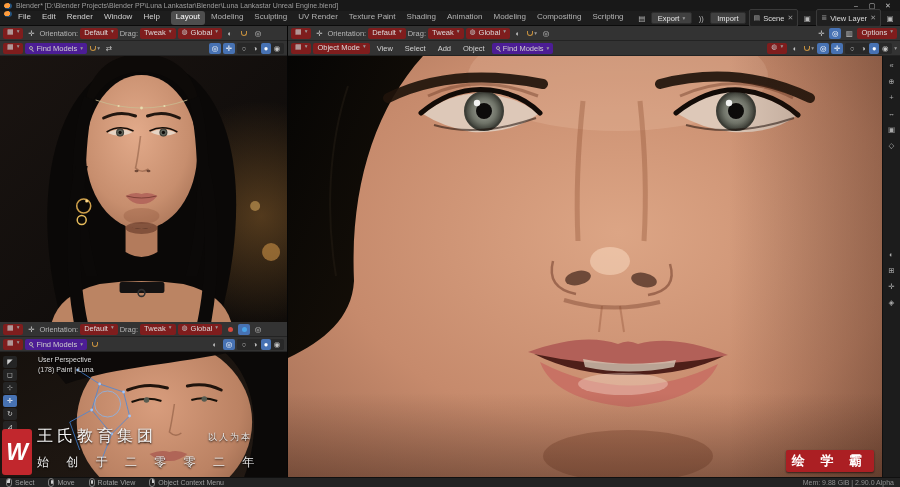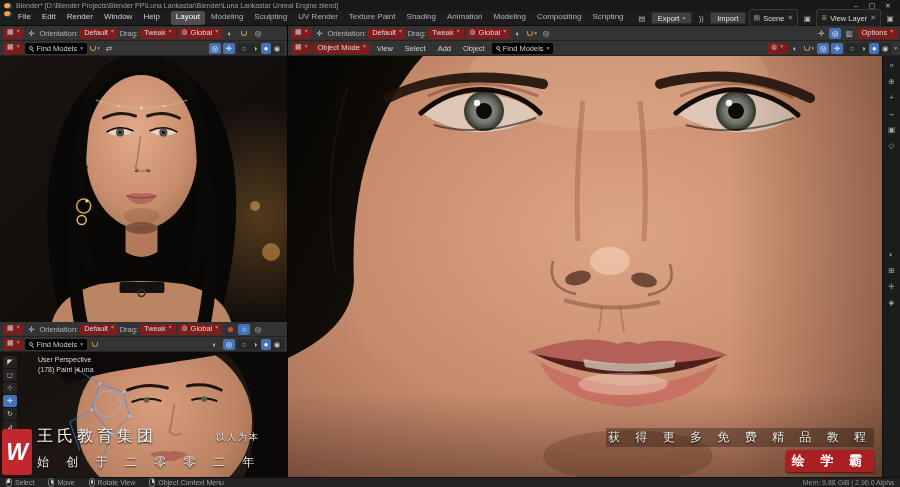--- a/index.html
+++ b/index.html
@@ -40,21 +40,21 @@
   .dd{background:#7f1d1d;border-radius:2px;height:11px;display:flex;gap:3px;
       padding:0 4px;color:#dcdcdc;cursor:pointer}
   .car{font-size:5.5px;color:#9a9a9a}
   .gi{font-size:7px;color:#c5c5c5}
   .lbl{color:#b5b5b5}
   .ic{min-width:12px;height:11px;display:flex;align-items:center;justify-content:center;font-size:7.5px;
       color:#c5c5c5;border-radius:2px;cursor:pointer;gap:1px}
   .ic.on{background:#4772b3;color:#fff}
   .sgroup{display:flex;align-items:center;background:#282828;border-radius:2px;height:11px;padding:0 2px;gap:1px}
   .sgroup .ic{min-width:10px}
-  .searchbox{background:#000000;border-radius:2px;height:11px;display:flex;align-items:center;gap:3px;
+  .searchbox{background:#4c1d95;border-radius:2px;height:11px;display:flex;align-items:center;gap:3px;
              padding:0 4px;color:#cfcfcf;cursor:text}
   .mag{width:4px;height:4px;border:1px solid #aaa;border-radius:50%;position:relative;flex:0 0 auto}
   .mag::after{content:"";position:absolute;width:3px;height:1px;background:#aaa;right:-2px;bottom:-2px;transform:rotate(45deg)}
   .magnet{width:6px;height:5px;border:1.4px solid #c5903f;border-top:none;border-radius:0 0 4px 4px;display:inline-block}
   .dot{width:5px;height:5px;border-radius:50%;display:inline-block}
   .dot.red{background:#d84a3f}.dot.blue{background:#4aa3e8}
   .spacer{flex:1}
 
   
   .viewport{position:relative;overflow:hidden;background:#161210}
@@ -76,21 +76,21 @@
   .side-strip .ic{color:#a9a9a9;min-width:14px}
   .strip-gap{height:88px}
 
   
   .wm-left{position:absolute;left:0;bottom:0;right:0;top:0;z-index:6;pointer-events:none}
   .wm-logo{position:absolute;left:2px;bottom:2px;width:30px;height:46px;background:#c1272d;border-radius:3px;
            color:#fff;font-weight:bold;font-size:23px;display:flex;align-items:center;justify-content:center;
            font-style:italic}
   .wm-company{position:absolute;left:37px;bottom:30px;font-size:16px;font-weight:normal;color:#f4f4f4;
               letter-spacing:4px;text-shadow:0 1px 2px #000}
-  .wm-slogan{position:absolute;left:216px;bottom:33px;font-size:9px;color:#e9e9e9;letter-spacing:2px;
+  .wm-slogan{position:absolute;left:208px;bottom:33px;font-size:9px;color:#e9e9e9;letter-spacing:2px;
              text-shadow:0 1px 2px #000}
   .wm-since{position:absolute;left:37px;bottom:6px;font-size:12px;color:#ededed;letter-spacing:7px;
             text-shadow:0 1px 2px #000}
   .wm-right{position:absolute;right:26px;bottom:5px;z-index:6;display:flex;flex-direction:column;
             align-items:flex-end;gap:3px;pointer-events:none;text-align:right}
   .wm-r1{font-size:12px;color:#f2ece4;letter-spacing:6px;background:rgba(25,16,10,.35);padding:1px 2px;
          text-shadow:0 1px 2px #000}
   .wm-badge{background:#ab1f23;color:#fff;font-weight:bold;font-size:13px;letter-spacing:6px;
             padding:2px 6px;border-radius:2px;box-shadow:0 1px 2px rgba(0,0,0,.6)}
   .wm-r2{font-size:12px;color:#f5f5f5;letter-spacing:1px;text-shadow:0 1px 2px #000;display:flex;
@@ -560,21 +560,20 @@
           <span class="ic">▣</span>
           <span class="ic">◇</span>
           <span class="strip-gap"></span>
           <span class="ic">◐</span>
           <span class="ic">⊞</span>
           <span class="ic">✛</span>
           <span class="ic">◈</span>
         </div>
 
         <div class="wm-right">
-          <span class="wm-r1">获 得 更 多 免 费 精 品 教 程</span>
           <span class="wm-badge">绘 学 霸</span>
         </div>
       </div>
     </div>
   </div>
 
   <div class="statusbar">
     <span class="sb-item">
       <i class="mouse l">
           <i></i>

